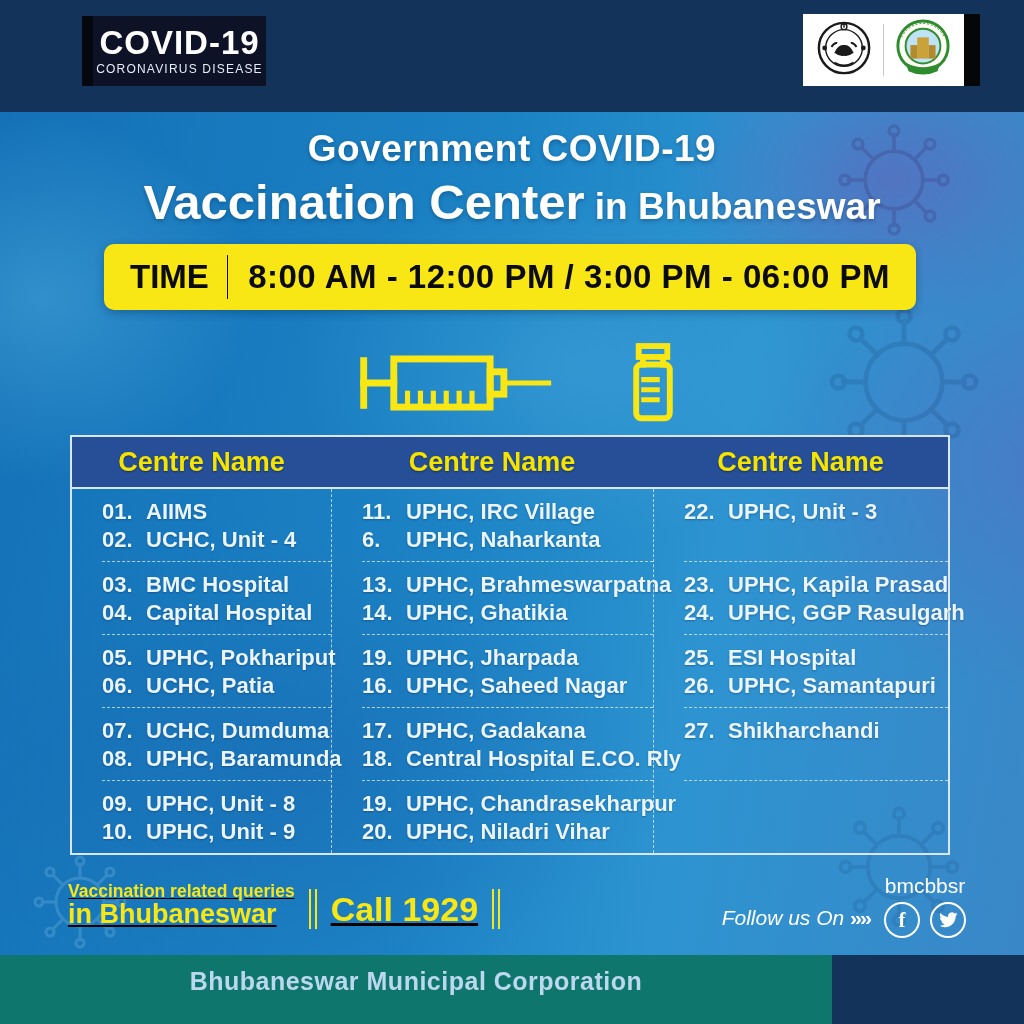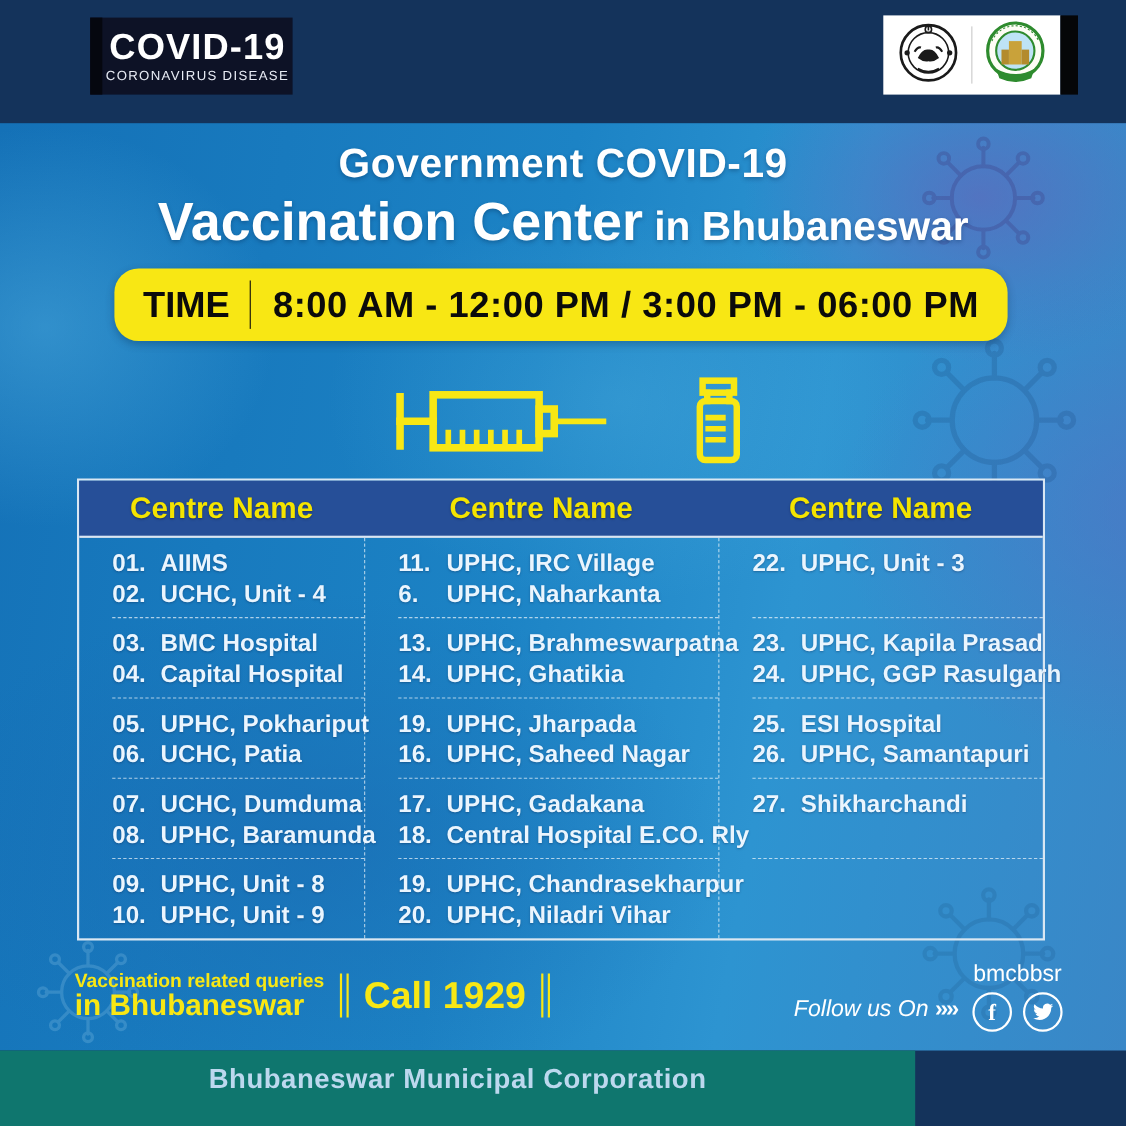--- a/index.html
+++ b/index.html
@@ -32,21 +32,21 @@
 
   
   .title-wrap { position:absolute; top:16px; left:0; width:100%; text-align:center; color:#fff; }
   .title-l1 { font-size:37px; font-weight:bold; letter-spacing:0.5px; text-shadow:0 2px 4px rgba(0,40,80,0.35); }
   .title-l2 { margin-top:4px; text-shadow:0 2px 4px rgba(0,40,80,0.35); }
   .title-l2 .big { font-size:49px; font-weight:bold; }
   .title-l2 .small { font-size:37px; font-weight:bold; }
 
   
   .time-bar { position:absolute; left:104px; top:132px; width:812px; height:66px; background:#F8E714;
-    border-radius:22px; display:flex; align-items:center; padding:0 26px; box-shadow:0 3px 8px rgba(0,30,60,0.3); }
+    border-radius:10px; display:flex; align-items:center; padding:0 26px; box-shadow:0 3px 8px rgba(0,30,60,0.3); }
   .time-label { font-size:33px; font-weight:bold; color:#0B0B0B; }
   .time-sep { width:3px; height:44px; background:#0B0B0B; margin:0 20px 0 18px; }
   .time-value { font-size:33px; font-weight:bold; color:#0B0B0B; letter-spacing:0.5px; white-space:nowrap; }
 
   
   .icons-row { position:absolute; top:228px; left:0; width:100%; display:flex; justify-content:center; align-items:center; gap:42px; }
 
   
   .table { position:absolute; left:70px; top:323px; width:880px; height:420px;
     border:2px solid #D9E7F3; }
@@ -57,21 +57,21 @@
   .t-col { flex:0 0 auto; display:flex; flex-direction:column; padding:0 0 0 30px; }
   .w1 { width:259px; } .w2 { width:322px; } .w3 { width:295px; }
   .t-col + .t-col { border-left:1px dashed rgba(255,255,255,0.65); }
   .group { flex:1 1 0; padding-top:9px; }
   .group + .group { border-top:1px dashed rgba(255,255,255,0.65); }
   .entry { display:flex; color:#EAF5FE; font-size:22px; font-weight:bold; line-height:28px; text-shadow:0 1px 2px rgba(0,30,70,0.35); }
   .entry .num { width:44px; flex:0 0 auto; }
   .entry .nm { white-space:nowrap; }
 
   
-  .footer-left { position:absolute; left:68px; top:770px; display:flex; align-items:center; gap:14px; }
+  .footer-left { position:absolute; left:68px; top:770px; display:flex; align-items:flex-end; gap:14px;text-decoration:underline; }
   .queries { display:flex; flex-direction:column; line-height:1.05; }
   .queries .q1 { color:#F8E714; font-size:17.5px; font-weight:bold; }
   .queries .q2 { color:#F8E714; font-size:27px; font-weight:bold; }
   .dbar { width:8px; height:40px; border-left:2.5px solid #F8E714; border-right:2.5px solid #F8E714; }
   .call { color:#F8E714; font-size:34px; font-weight:bold; white-space:nowrap; }
 
   .footer-right { position:absolute; right:58px; top:762px; display:flex; align-items:flex-end; gap:14px; }
   .follow { color:#FFFFFF; font-size:21px; font-style:italic; padding-bottom:8px; white-space:nowrap; }
   .follow .chev { font-style:normal; letter-spacing:-2px; font-weight:bold; }
   .social-col { display:flex; flex-direction:column; align-items:center; gap:4px; }

